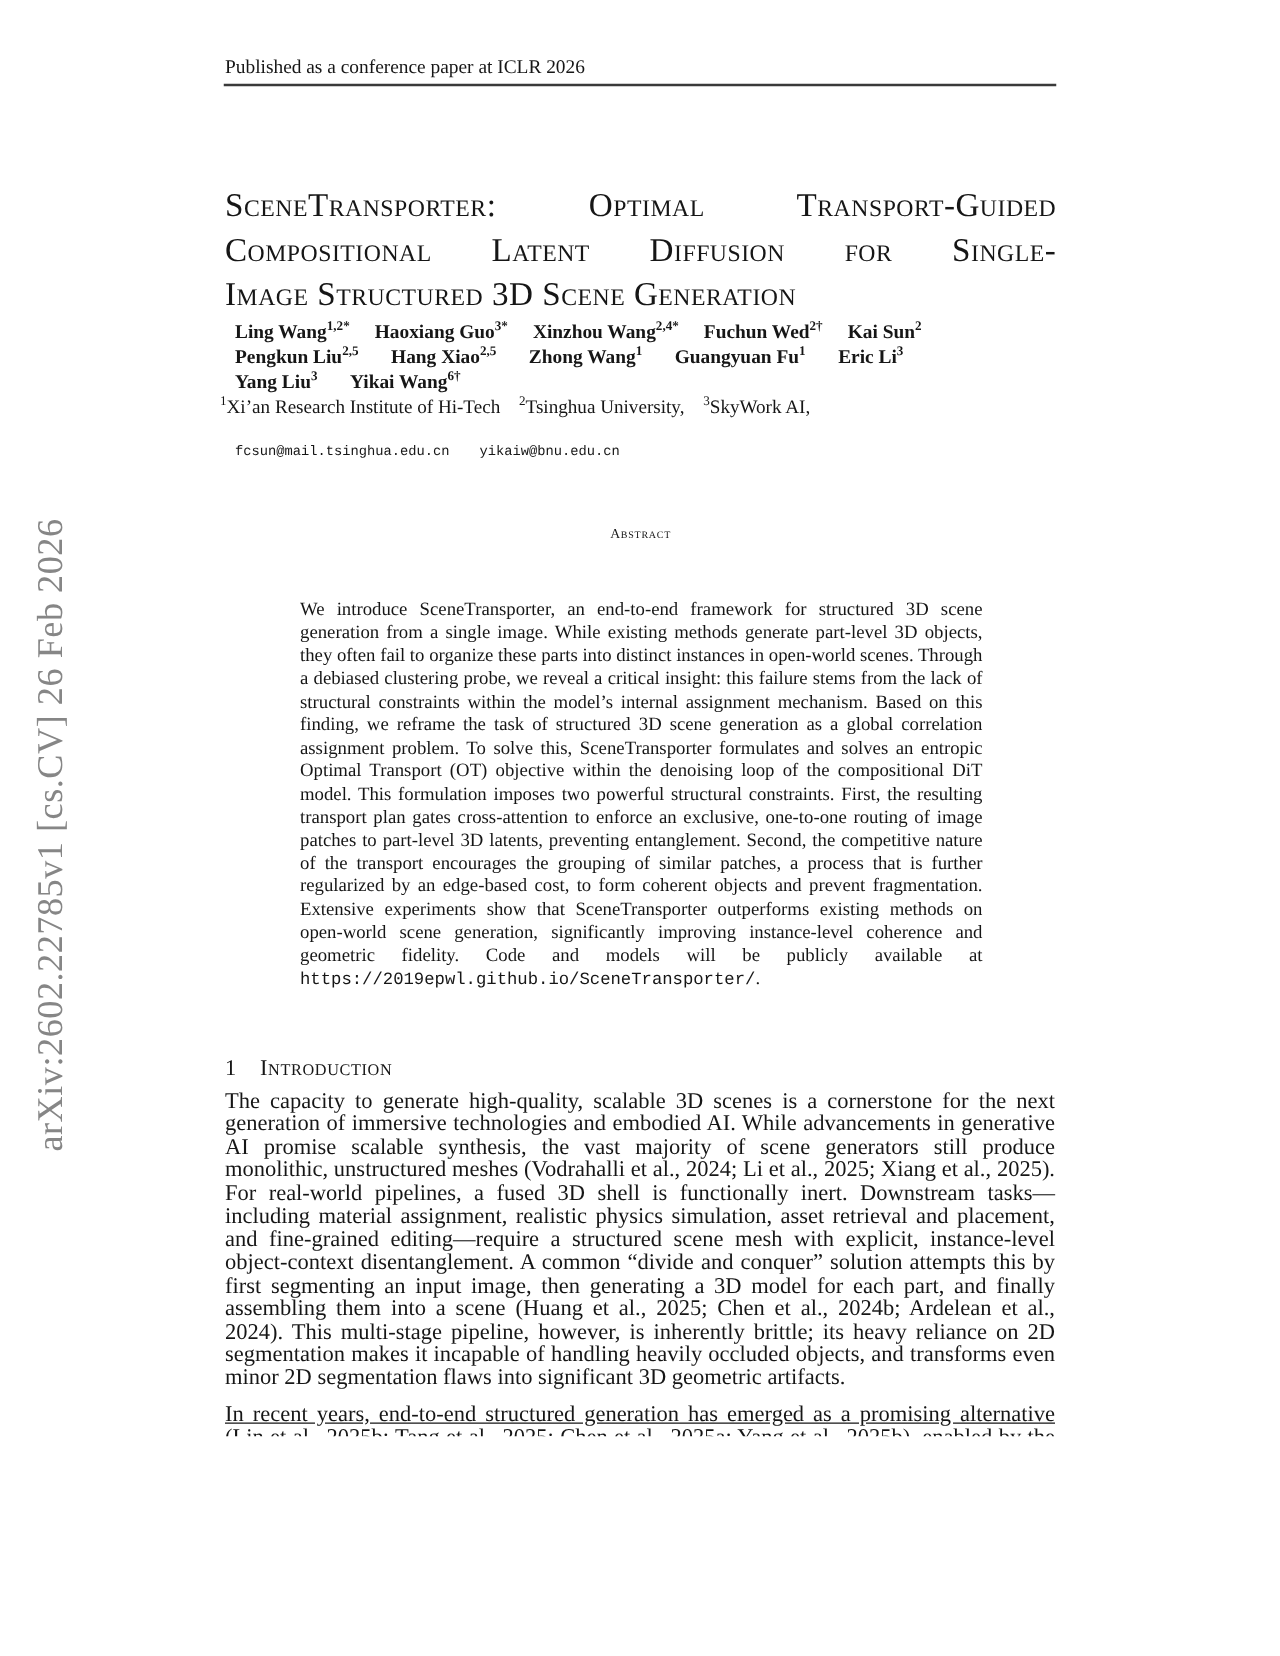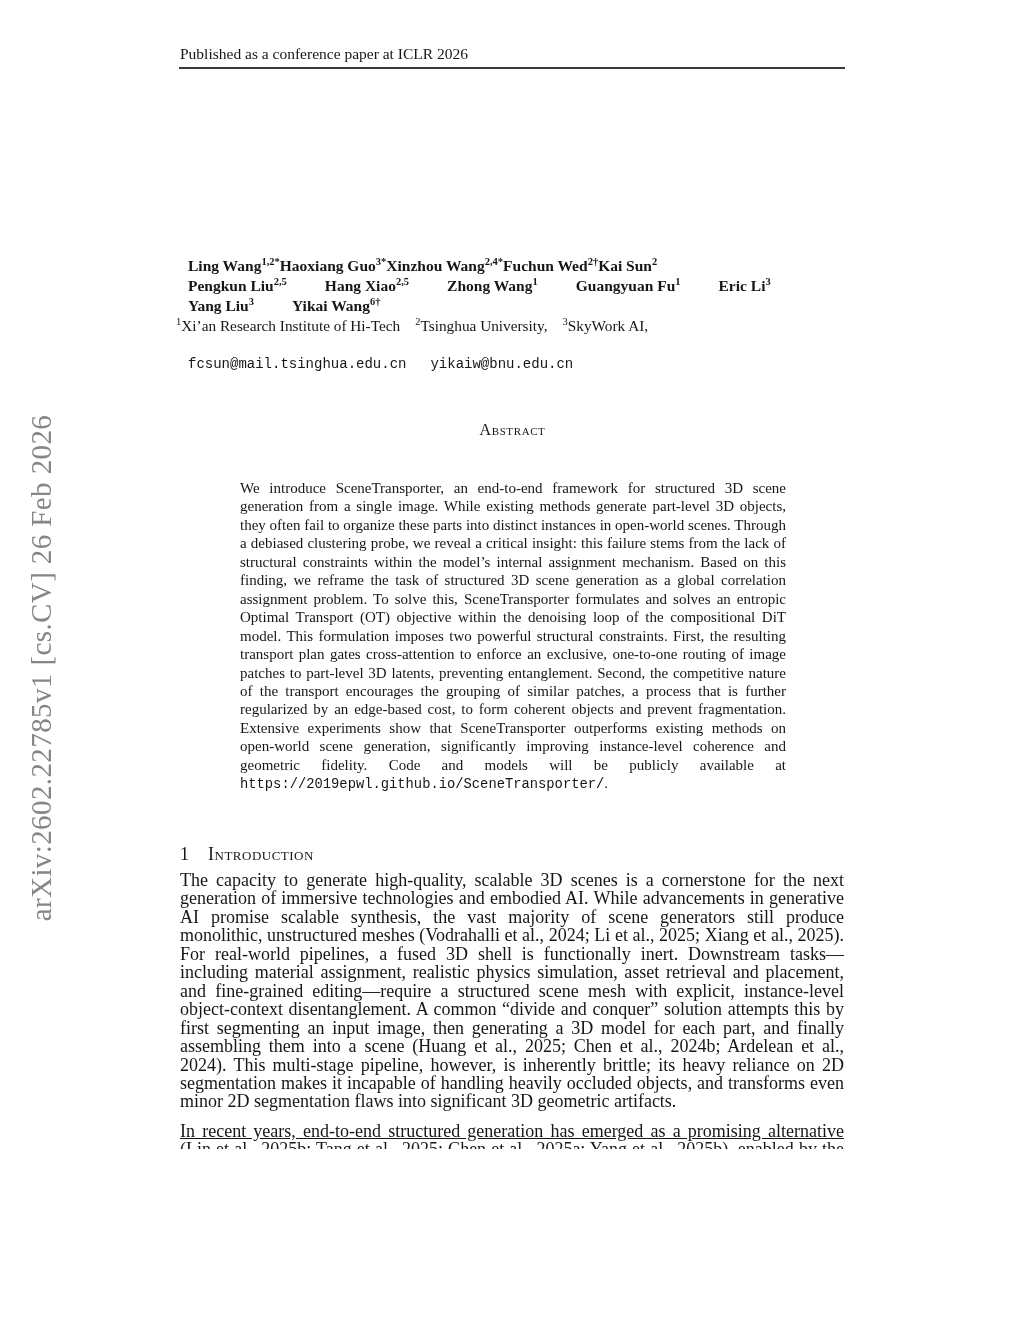--- a/index.html
+++ b/index.html
@@ -43,44 +43,44 @@
     font-weight: 400;
   }
   .title-line { display: block; }
   .title-line.just { text-align: justify; text-align-last: justify; }
 
   
   .authors {
     position: absolute; left: 188px; top: 256px; width: 660px;
     font-weight: bold; font-size: 15.5px; line-height: 20px;
   }
-  .author-row { display: flex; flex-wrap: nowrap; }
-  .author-row.wide { column-gap: 38px; }
+  .author-row { display: flex; column-gap: 20px; flex-wrap: nowrap; }
+  .author-row.wide { column-gap: 26px; }
   sup { font-size: 10.5px; line-height: 0; font-weight: inherit; }
 
   
   .affiliations {
     position: absolute; left: 176px; top: 316px; width: 660px;
     font-size: 15.3px; line-height: 20px;
   }
   .affil-row { display: flex; column-gap: 15px; }
   .affiliations sup { font-weight: 400; }
 
   
   .emails {
     position: absolute; left: 188px; top: 356px;
     font-family: "Liberation Mono", monospace;
-    font-size: 14px; display: flex; column-gap: 24px;
+    font-size: 11px; display: flex; column-gap: 24px;
   }
 
   
   .abstract-heading {
     position: absolute; left: 180px; top: 421px; width: 665px;
     text-align: center;
-    font-variant: small-caps; font-size: 16px; letter-spacing: 0.6px;
+    font-variant: small-caps; font-size: 11px; letter-spacing: 0.6px;
   }
   .abstract-body {
     position: absolute; left: 240px; top: 464px; width: 546px;
     font-size: 15px; line-height: 18.45px;
     text-align: justify;
   }
   .mono { font-family: "Liberation Mono", monospace; font-size: 13.8px; }
 
   
   .section-heading {
@@ -119,20 +119,25 @@
 </head>
 <body>
 
 <div class="page">
 
   <div class="running-header">Published as a conference paper at ICLR 2026</div>
   <div class="header-rule"></div>
 
   <div class="watermark">arXiv:2602.22785v1  [cs.CV]  26 Feb 2026</div>
 
+  <h1 class="title">
+    <span class="title-line just">SceneTransporter: Optimal Transport-Guided</span>
+    <span class="title-line just">Compositional Latent Diffusion for Single-</span>
+    <span class="title-line">Image Structured 3D Scene Generation</span>
+  </h1>
 
   <div class="authors">
     <div class="author-row">
       <span class="author"><span>Ling Wang</span><sup>1,2*</sup></span>
       <span class="author"><span>Haoxiang Guo</span><sup>3*</sup></span>
       <span class="author"><span>Xinzhou Wang</span><sup>2,4*</sup></span>
       <span class="author"><span>Fuchun Wed</span><sup>2†</sup></span>
       <span class="author"><span>Kai Sun</span><sup>2</sup></span>
     </div>
     <div class="author-row wide">

